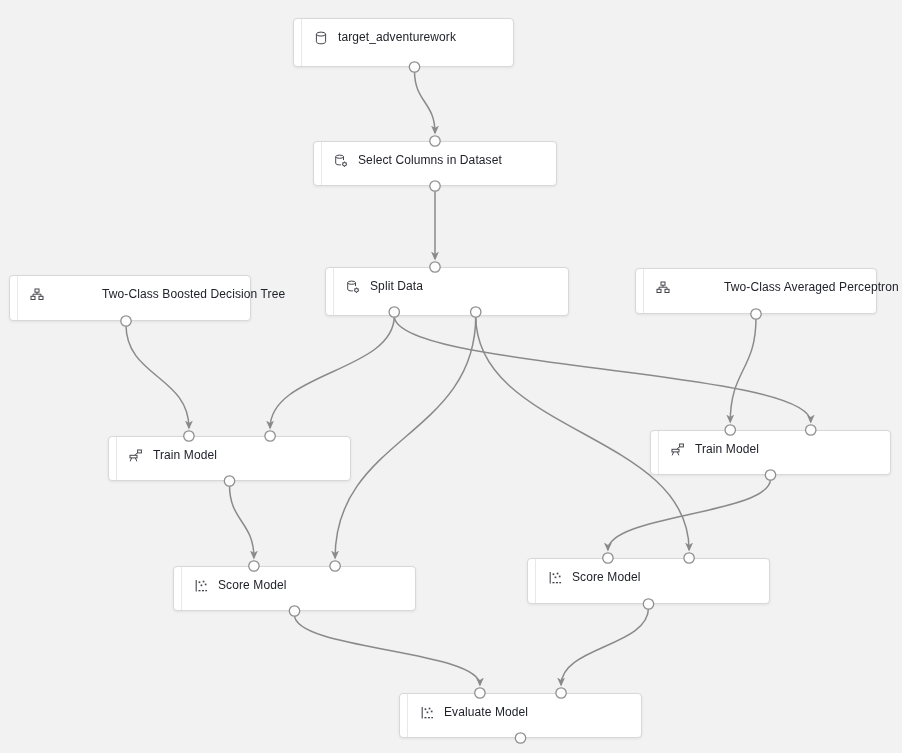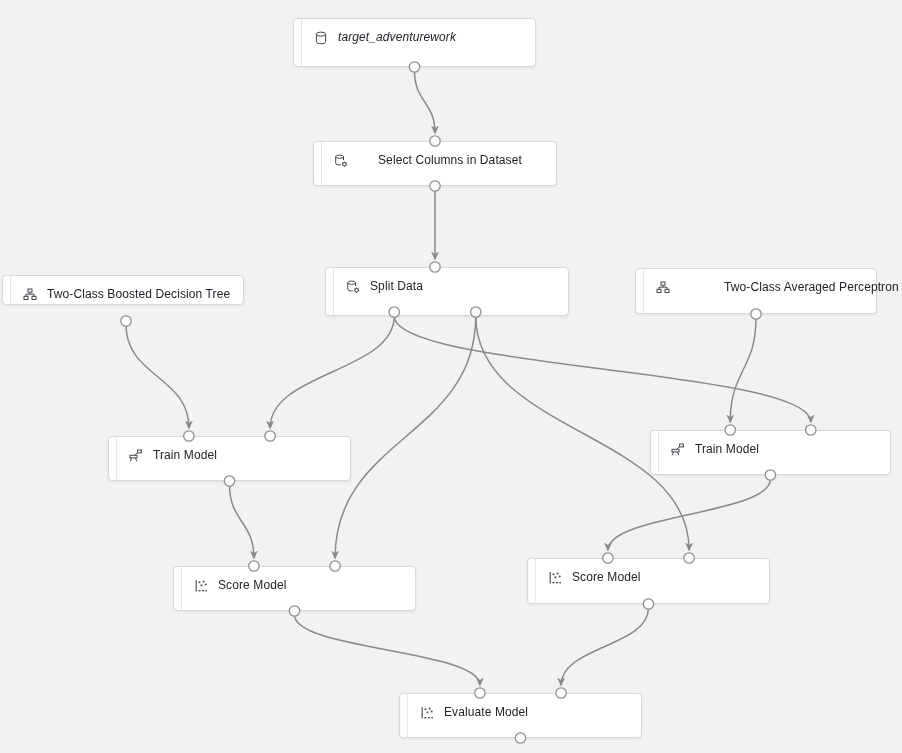--- a/index.html
+++ b/index.html
@@ -76,32 +76,32 @@
       <circle cx="335.081" cy="566" r="5.2" fill="#fdfdfd" stroke="#8f8f8f" stroke-width="1.3"></circle>
       <circle cx="294.5" cy="611" r="5.2" fill="#fdfdfd" stroke="#8f8f8f" stroke-width="1.3"></circle>
       <circle cx="607.919" cy="558" r="5.2" fill="#fdfdfd" stroke="#8f8f8f" stroke-width="1.3"></circle>
       <circle cx="689.081" cy="558" r="5.2" fill="#fdfdfd" stroke="#8f8f8f" stroke-width="1.3"></circle>
       <circle cx="648.5" cy="604" r="5.2" fill="#fdfdfd" stroke="#8f8f8f" stroke-width="1.3"></circle>
       <circle cx="479.919" cy="693" r="5.2" fill="#fdfdfd" stroke="#8f8f8f" stroke-width="1.3"></circle>
       <circle cx="561.081" cy="693" r="5.2" fill="#fdfdfd" stroke="#8f8f8f" stroke-width="1.3"></circle>
       <circle cx="520.5" cy="738" r="5.2" fill="#fdfdfd" stroke="#8f8f8f" stroke-width="1.3"></circle>
     </svg>
 
-  <div class="node" style="left: 293px; top: 18px; width: 243px; height: 49px; font-style: italic;">
+  <div class="node" style="left: 293px; top: 18px; width: 221px; height: 49px;">
     <span class="strip"></span>
     <span class="icon">
       <svg width="14" height="14" viewBox="0 0 14 14" fill="none" stroke="#45454d" stroke-width="1">
         <ellipse cx="7" cy="3.1" rx="4.6" ry="2"></ellipse>
         <path d="M2.4 3.1 v7.7 c0 1.1 2.06 2 4.6 2 s4.6 -0.9 4.6 -2 V3.1"></path>
       </svg>
     </span>
     <span class="label">target_adventurework</span>
   </div>
 
-  <div class="node" style="left: 313px; top: 141px; width: 244px; height: 45px; gap: 20px;">
+  <div class="node" style="left: 313px; top: 141px; width: 244px; height: 45px;">
     <span class="strip"></span>
     <span class="icon">
       <svg width="14" height="14" viewBox="0 0 14 14" fill="none" stroke="#45454d" stroke-width="1">
         <ellipse cx="5.6" cy="2.7" rx="3.9" ry="1.6"></ellipse>
         <path d="M1.7 2.7 v6.6 c0 0.9 1.75 1.6 3.9 1.6 0.45 0 0.9 -0.03 1.3 -0.1"></path>
         <path d="M9.5 2.7 v3.4"></path>
         <circle cx="10.5" cy="10.2" r="1.8"></circle>
         <path d="M10.5 7.6 v1 M10.5 11.8 v1 M7.9 10.2 h1 M12.1 10.2 h1 M8.7 8.4 l0.75 0.75 M11.55 11.25 l0.75 0.75 M12.3 8.4 l-0.75 0.75 M9.45 11.25 l-0.75 0.75"></path>
       </svg>
     </span>
@@ -115,21 +115,21 @@
         <ellipse cx="5.6" cy="2.7" rx="3.9" ry="1.6"></ellipse>
         <path d="M1.7 2.7 v6.6 c0 0.9 1.75 1.6 3.9 1.6 0.45 0 0.9 -0.03 1.3 -0.1"></path>
         <path d="M9.5 2.7 v3.4"></path>
         <circle cx="10.5" cy="10.2" r="1.8"></circle>
         <path d="M10.5 7.6 v1 M10.5 11.8 v1 M7.9 10.2 h1 M12.1 10.2 h1 M8.7 8.4 l0.75 0.75 M11.55 11.25 l0.75 0.75 M12.3 8.4 l-0.75 0.75 M9.45 11.25 l-0.75 0.75"></path>
       </svg>
     </span>
     <span class="label">Split Data</span>
   </div>
 
-  <div class="node" style="left: 2px; top: 275px; width: 242px; height: 30px;">
+  <div class="node" style="left: 9px; top: 275px; width: 242px; height: 46px; gap: 48px;">
     <span class="strip"></span>
     <span class="icon">
       <svg width="14" height="14" viewBox="0 0 14 14" fill="none" stroke="#45454d" stroke-width="1">
         <rect x="5" y="1" width="4" height="3.2"></rect>
         <path d="M7 4.2 v2 M3 8.3 V6.2 h8 v2.1"></path>
         <rect x="1" y="8.3" width="4" height="3.2"></rect>
         <rect x="9" y="8.3" width="4" height="3.2"></rect>
       </svg>
     </span>
     <span class="label">Two-Class Boosted Decision Tree</span>

